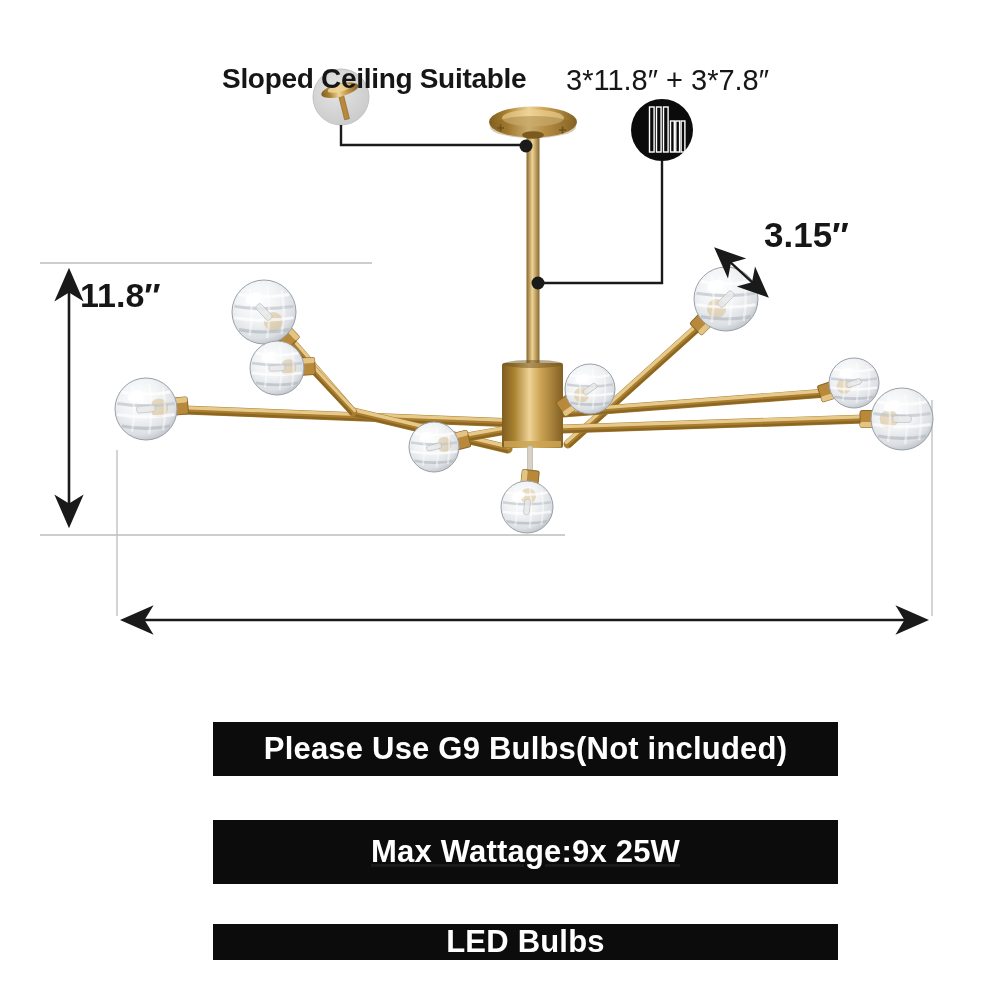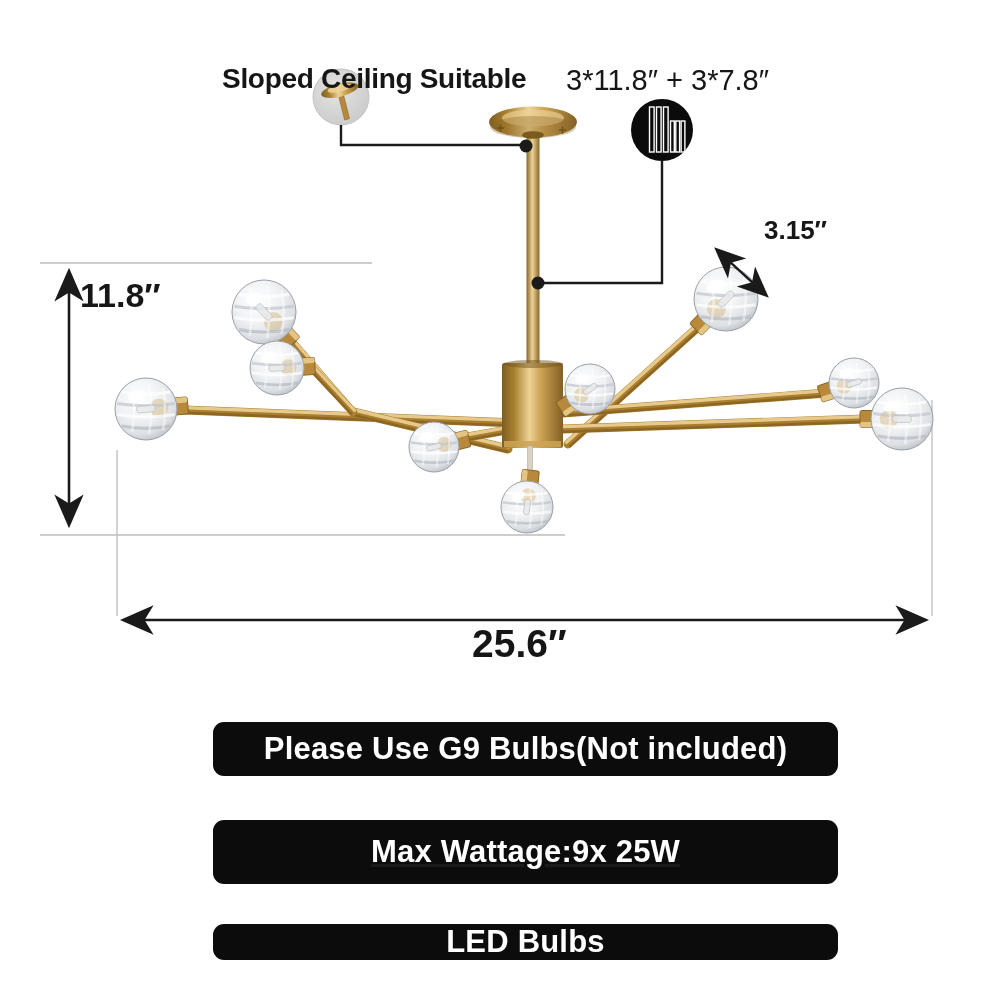--- a/index.html
+++ b/index.html
@@ -5,25 +5,25 @@
   html,body{margin:0;padding:0;background:#ffffff;}
   #stage{
     position:relative;width:1000px;height:1000px;background:#ffffff;overflow:hidden;
     font-family:"Liberation Sans", sans-serif;color:#1a1a1a;
   }
   #art{position:absolute;left:0;top:0;width:1000px;height:1000px;}
   .lbl{position:absolute;white-space:nowrap;color:#161616;}
   .lbl-sloped{left:222px;top:30px;font-size:28px;font-weight:700;letter-spacing:-0.3px;margin-top:33px;}
   .lbl-rods{left:566px;top:64px;font-size:29px;font-weight:400;}
   .lbl-h{left:80px;top:276px;font-size:34px;font-weight:700;}
-  .lbl-ball{left:764px;top:215px;font-size:26px;font-weight:700;}
+  .lbl-ball{left:764px;top:215px;font-size:35px;font-weight:700;}
   .lbl-w{left:472px;top:622px;font-size:39px;font-weight:600;}
   .banner{
     position:absolute;left:213px;width:625px;height:54px;background:#0c0c0c;
-    display:flex;align-items:center;justify-content:center;border-radius:11px;
+    display:flex;align-items:center;justify-content:center;
   }
   .banner span{color:#ffffff;font-size:31px;font-weight:700;letter-spacing:0.2px;}
   .banner-1{top:722px;}
   .banner-2{top:820px;height:64px;text-decoration:underline;}
   .banner-3{top:924px;height:36px;}
 </style>
 </head>
 <body>
 
 <div id="stage">
@@ -311,21 +311,20 @@
 <line x1="69" y1="272" x2="69" y2="524" stroke-width="2.6" marker-start="url(#ah)" marker-end="url(#ah)"></line>
 <line x1="124" y1="620" x2="925" y2="620" stroke-width="2.6" marker-start="url(#ah)" marker-end="url(#ah)"></line>
 <line x1="717" y1="250" x2="766" y2="295" stroke-width="2.4" marker-start="url(#ah)" marker-end="url(#ah)"></line>
 </g>
       </svg></div>
 
   <div class="lbl lbl-sloped">Sloped Ceiling Suitable</div>
   <div class="lbl lbl-rods">3*11.8″ + 3*7.8″</div>
   <div class="lbl lbl-h">11.8″</div>
   <div class="lbl lbl-ball">3.15″</div>
-  <div class="lbl lbl-w">25.6″</div>
 
   <div class="banner banner-1">
     <span>Please Use G9 Bulbs(Not included)</span>
   </div>
   <div class="banner banner-2">
     <span>Max Wattage:9x 25W</span>
   </div>
   <div class="banner banner-3">
     <span>LED Bulbs</span>
   </div>

